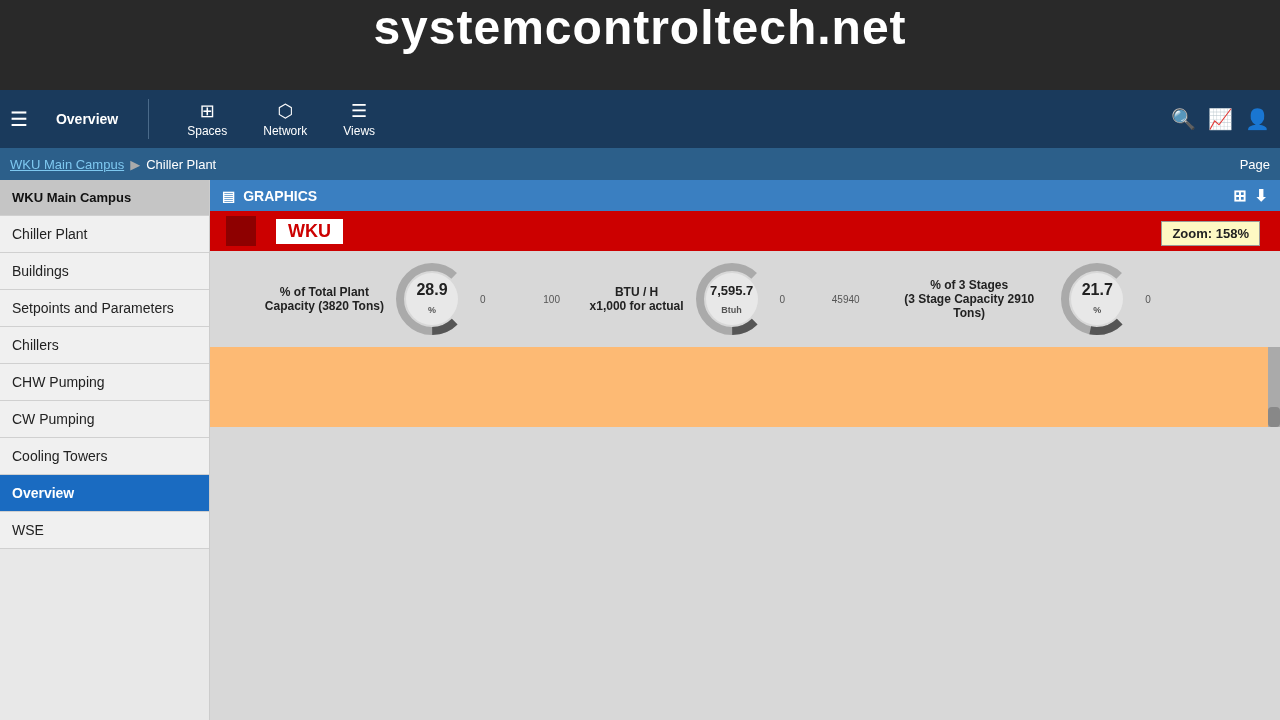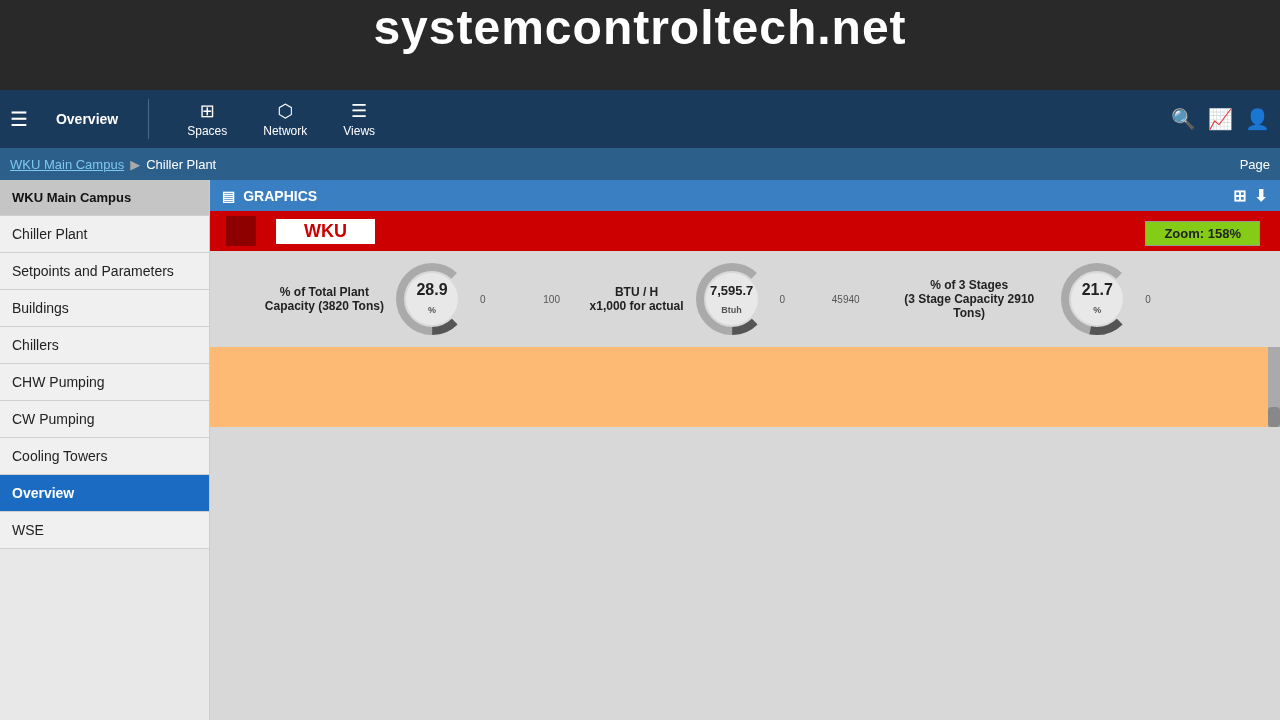--- a/index.html
+++ b/index.html
@@ -148,42 +148,42 @@
       overflow: hidden;
       position: relative;
       background: #d8d8d8;
     }
 
     
     .zoom-badge {
       position: absolute;
       top: 10px;
       right: 20px;
-      background: #84cc16;
+      background: #fef9c3;
       border: 1px solid #999;
-      padding: 4px 18px;
+      padding: 4px 10px;
       font-size: 13px;
       font-weight: bold;
       z-index: 10;
       color: #222;
     }
 
     
     .wku-header {
       background: #cc0000;
       height: 40px;
       display: flex;
       align-items: center;
       padding: 0 20px;
       gap: 20px;
       margin: 0 -4px;
     }
     .wku-logo-box {
       background: white;
-      padding: 2px 28px;
+      padding: 2px 12px;
       font-weight: bold;
       font-size: 18px;
       color: #cc0000;
     }
     .wku-header-spacer { flex: 1; }
 
     
     .gauges-row {
       display: flex;
       justify-content: space-around;
@@ -342,22 +342,22 @@
       <span>Page</span>
     </div>
   </div>
 
   <div class="main-content">
 
     <div class="sidebar">
       <div class="sidebar-item section-header">WKU Main Campus</div>
 
       <div class="sidebar-item">Chiller Plant</div>
+      <div class="sidebar-item">Buildings</div>
       <div class="sidebar-item">Setpoints and Parameters</div>
-      <div class="sidebar-item">Buildings</div>
       <div class="sidebar-item">Chillers</div>
       <div class="sidebar-item">CHW Pumping</div>
       <div class="sidebar-item">CW Pumping</div>
       <div class="sidebar-item">Cooling Towers</div>
       <div class="sidebar-item active">Overview</div>
       <div class="sidebar-item">WSE</div>
     </div>
 
     <div class="graphics-panel">
 

